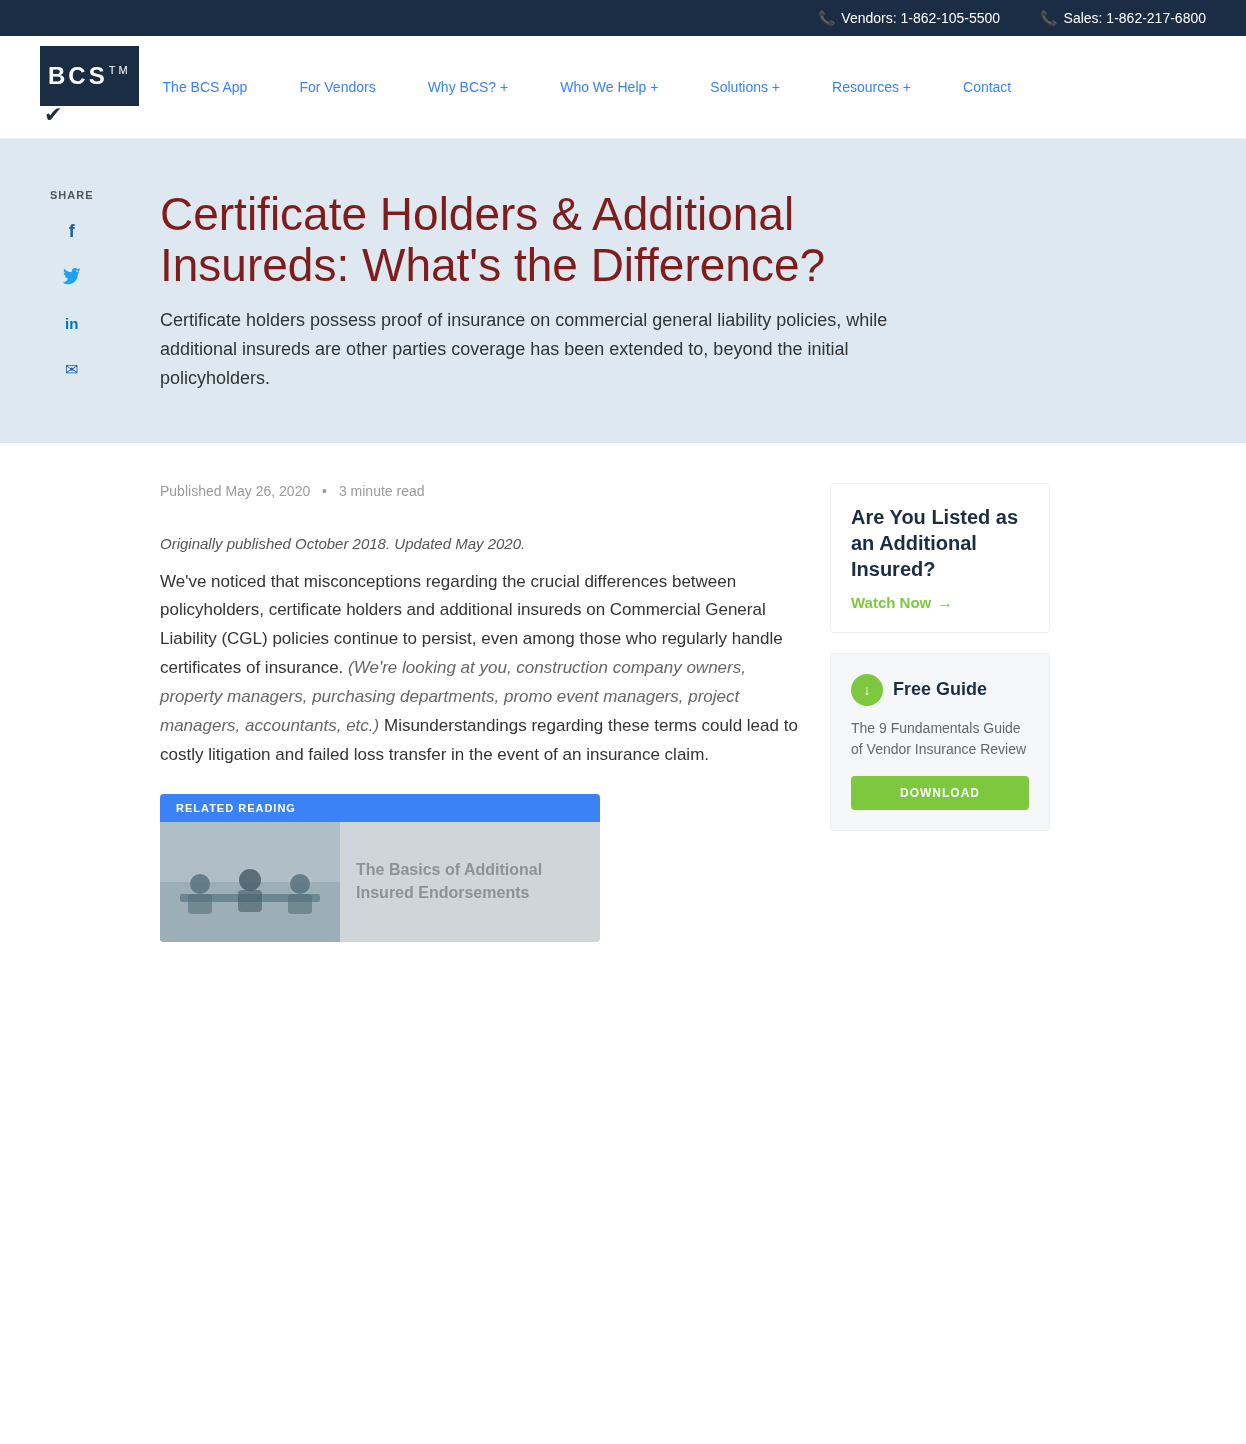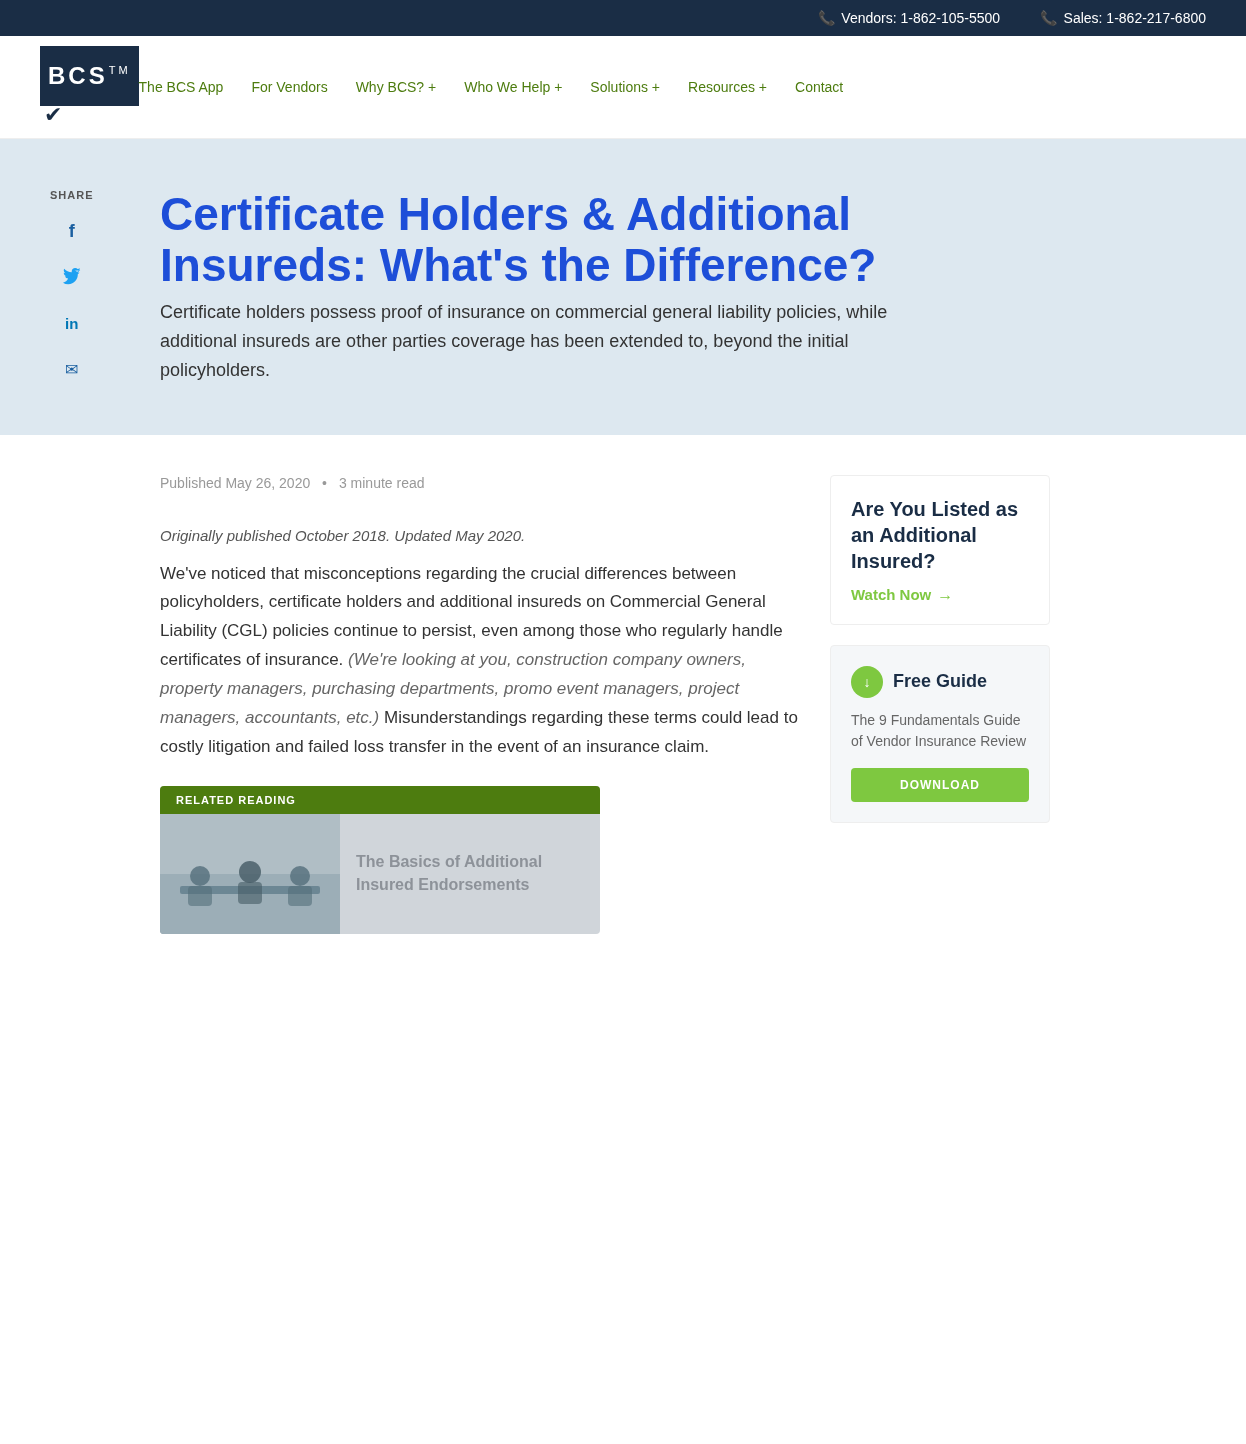--- a/index.html
+++ b/index.html
@@ -33,24 +33,25 @@
       border-bottom: 1px solid #eee;
     }
     .nav {
       display: flex;
       align-items: center;
       gap: 28px;
       flex: 1;
     }
     .nav-item {
       font-size: 14px;
-      color: #4d7c0f;
+      color: #3b82f6;
       text-decoration: none;
       cursor: pointer;
       white-space: nowrap;
+      margin-left: 24px;
     }
 
     
     .hero {
       background: #dde8f0;
       padding: 50px 40px 50px 160px;
       position: relative;
     }
     .hero-share {
       position: absolute;
@@ -72,25 +73,25 @@
       height: 32px;
       display: flex;
       align-items: center;
       justify-content: center;
       font-size: 16px;
       cursor: pointer;
       color: #1a5fa0;
     }
     .hero-title {
       font-size: 46px;
-      font-weight: 700;
-      color: #1d4ed8;
+      font-weight: 400;
+      color: #7f1d1d;
       line-height: 1.1;
       max-width: 820px;
-      margin-bottom: 8px;
+      margin-bottom: 16px;
     }
     .hero-subtitle {
       font-size: 18px;
       color: #333;
       max-width: 760px;
       line-height: 1.6;
     }
 
     
     .content-area {
@@ -126,21 +127,21 @@
 
     
     .related-reading-box {
       background: #d0d5da;
       border-radius: 4px;
       overflow: hidden;
       max-width: 440px;
       margin-top: 20px;
     }
     .related-reading-header {
-      background: #4d7c0f;
+      background: #3b82f6;
       color: #fff;
       font-size: 11px;
       font-weight: 700;
       padding: 8px 16px;
       letter-spacing: 1px;
     }
     .related-reading-content {
       display: flex;
       gap: 0;
     }

